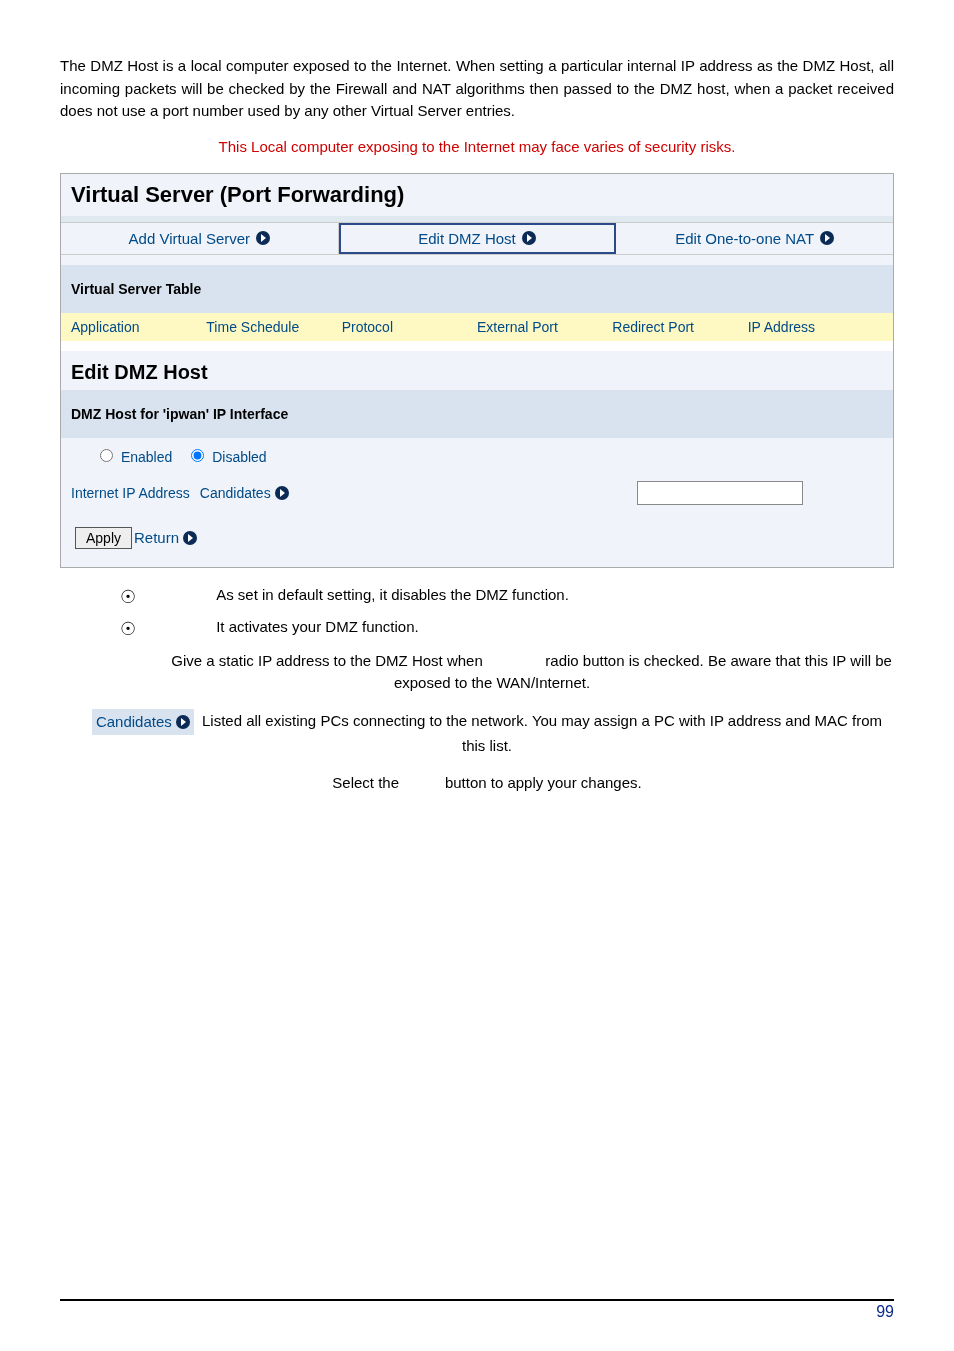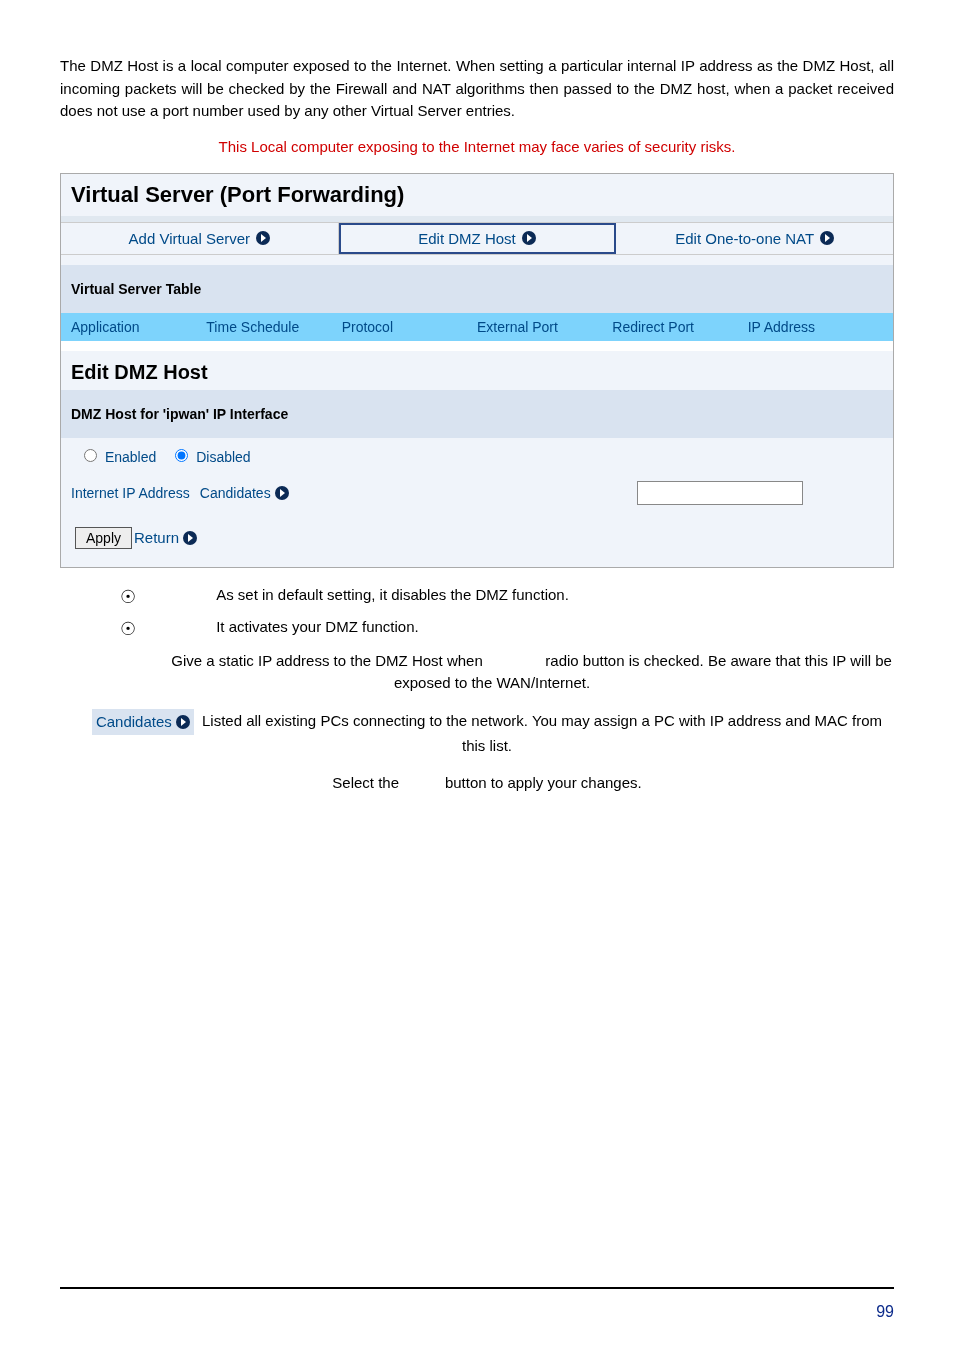--- a/index.html
+++ b/index.html
@@ -85,31 +85,31 @@
     background: #d9e3f0;
     font-weight: bold;
     font-size: 14px;
     padding: 16px 10px;
   }
   .col-row {
     display: flex;
     padding: 6px 10px;
     font-size: 14px;
     color: #004a88;
-    background: #7dd3fc;
+    background: #fef9c3;
   }
   .col-row > div { flex: 1; }
   .subpanel-title {
     font-size: 20px;
     font-weight: bold;
     padding: 10px 10px 6px;
     background: #f0f4fa;
   }
   .radio-row {
-    padding: 8px 18px;
+    padding: 8px 34px;
     font-size: 14px;
     color: #004a88;
     display: flex;
     align-items: center;
     gap: 14px;
     background: #f0f4fa;
   }
   .radio-row input { margin-right: 4px; }
   .ip-row {
     padding: 8px 10px;
@@ -179,21 +179,21 @@
     margin-right: 4px;
   }
   .footer {
     position: absolute;
     bottom: 30px;
     left: 60px;
     right: 60px;
     border-top: 2px solid #000;
     text-align: right;
     color: #0b2a8a;
-    padding-top: 14px;
+    padding-top: 2px;
     font-size: 16px;
   }
 </style>
 </head>
 <body>
 
 <p class="para">The DMZ Host is a local computer exposed to the Internet. When setting a particular internal IP address as the DMZ Host, all incoming packets will be checked by the Firewall and NAT algorithms then passed to the DMZ host, when a packet received does not use a port number used by any other Virtual Server entries.</p>
 <p class="red-warning">This Local computer exposing to the Internet may face varies of security risks.</p>
 
 <div class="panel">

